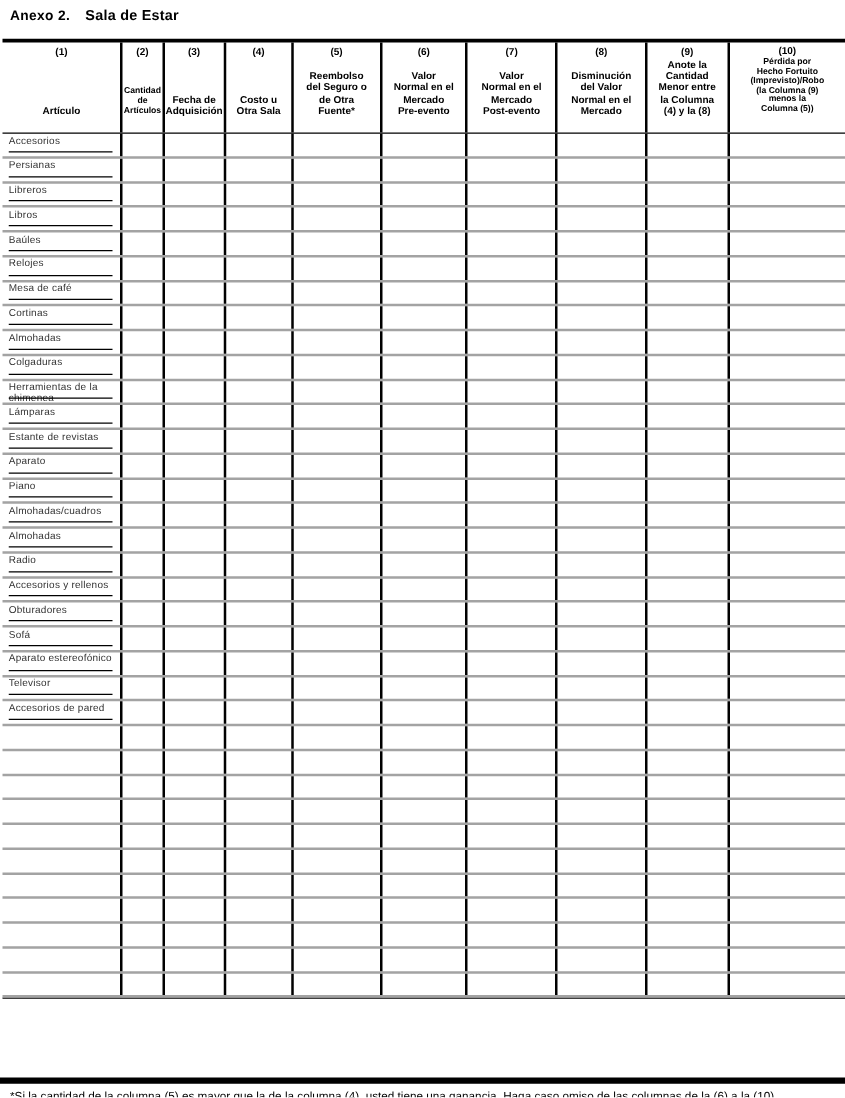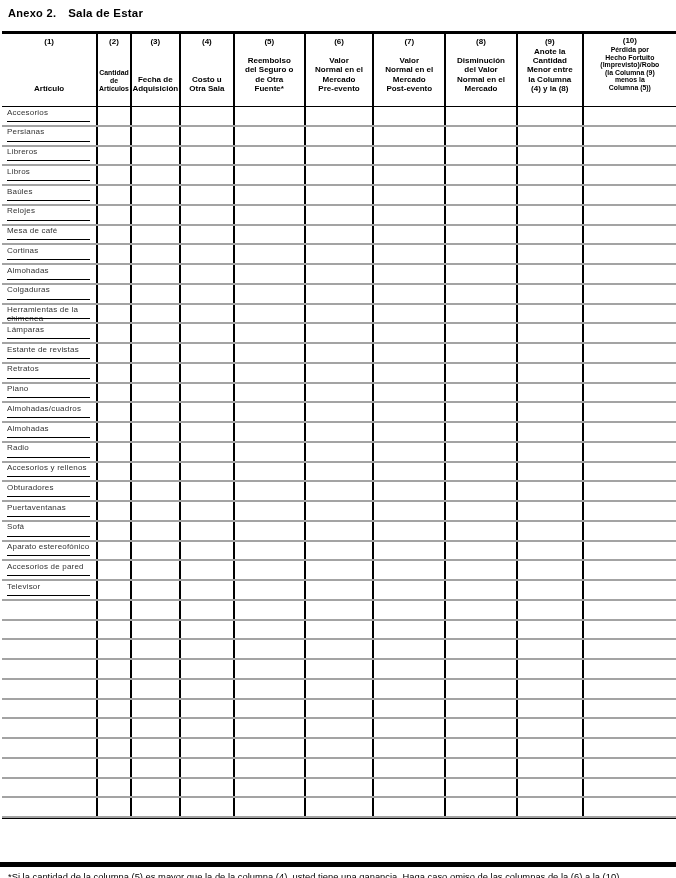--- a/index.html
+++ b/index.html
@@ -309,21 +309,21 @@
           <div class="tcell col3"></div>
           <div class="tcell col4"></div>
           <div class="tcell col5"></div>
           <div class="tcell col6"></div>
           <div class="tcell col7"></div>
           <div class="tcell col8"></div>
           <div class="tcell col9"></div>
         </div>
         <div class="trow">
           <div class="tcell col0">
-            <span class="item-label">Retratos</span>
+            <span class="item-label">Aparato</span>
             <div class="writing-line"></div>
           </div>
           <div class="tcell col1"></div>
           <div class="tcell col2"></div>
           <div class="tcell col3"></div>
           <div class="tcell col4"></div>
           <div class="tcell col5"></div>
           <div class="tcell col6"></div>
           <div class="tcell col7"></div>
           <div class="tcell col8"></div>
@@ -414,35 +414,20 @@
           <div class="tcell col3"></div>
           <div class="tcell col4"></div>
           <div class="tcell col5"></div>
           <div class="tcell col6"></div>
           <div class="tcell col7"></div>
           <div class="tcell col8"></div>
           <div class="tcell col9"></div>
         </div>
         <div class="trow">
           <div class="tcell col0">
-            <span class="item-label">Puertaventanas</span>
-            <div class="writing-line"></div>
-          </div>
-          <div class="tcell col1"></div>
-          <div class="tcell col2"></div>
-          <div class="tcell col3"></div>
-          <div class="tcell col4"></div>
-          <div class="tcell col5"></div>
-          <div class="tcell col6"></div>
-          <div class="tcell col7"></div>
-          <div class="tcell col8"></div>
-          <div class="tcell col9"></div>
-        </div>
-        <div class="trow">
-          <div class="tcell col0">
             <span class="item-label">Sofá</span>
             <div class="writing-line"></div>
           </div>
           <div class="tcell col1"></div>
           <div class="tcell col2"></div>
           <div class="tcell col3"></div>
           <div class="tcell col4"></div>
           <div class="tcell col5"></div>
           <div class="tcell col6"></div>
           <div class="tcell col7"></div>
@@ -459,36 +444,36 @@
           <div class="tcell col3"></div>
           <div class="tcell col4"></div>
           <div class="tcell col5"></div>
           <div class="tcell col6"></div>
           <div class="tcell col7"></div>
           <div class="tcell col8"></div>
           <div class="tcell col9"></div>
         </div>
         <div class="trow">
           <div class="tcell col0">
+            <span class="item-label">Televisor</span>
+            <div class="writing-line"></div>
+          </div>
+          <div class="tcell col1"></div>
+          <div class="tcell col2"></div>
+          <div class="tcell col3"></div>
+          <div class="tcell col4"></div>
+          <div class="tcell col5"></div>
+          <div class="tcell col6"></div>
+          <div class="tcell col7"></div>
+          <div class="tcell col8"></div>
+          <div class="tcell col9"></div>
+        </div>
+        <div class="trow">
+          <div class="tcell col0">
             <span class="item-label">Accesorios de pared</span>
-            <div class="writing-line"></div>
-          </div>
-          <div class="tcell col1"></div>
-          <div class="tcell col2"></div>
-          <div class="tcell col3"></div>
-          <div class="tcell col4"></div>
-          <div class="tcell col5"></div>
-          <div class="tcell col6"></div>
-          <div class="tcell col7"></div>
-          <div class="tcell col8"></div>
-          <div class="tcell col9"></div>
-        </div>
-        <div class="trow">
-          <div class="tcell col0">
-            <span class="item-label">Televisor</span>
             <div class="writing-line"></div>
           </div>
           <div class="tcell col1"></div>
           <div class="tcell col2"></div>
           <div class="tcell col3"></div>
           <div class="tcell col4"></div>
           <div class="tcell col5"></div>
           <div class="tcell col6"></div>
           <div class="tcell col7"></div>
           <div class="tcell col8"></div>

